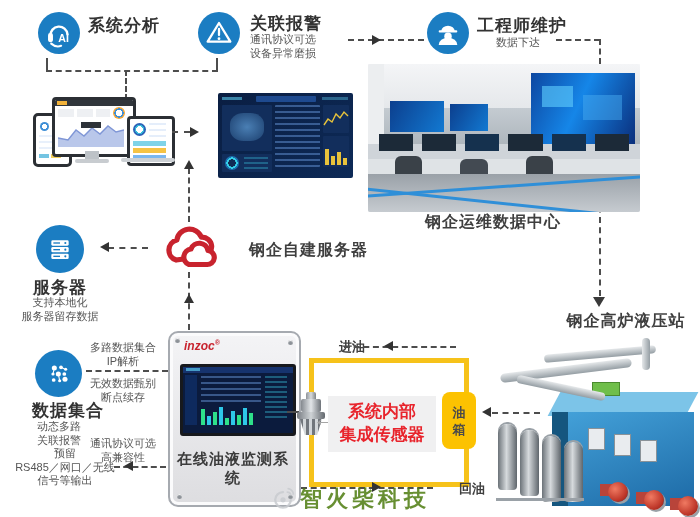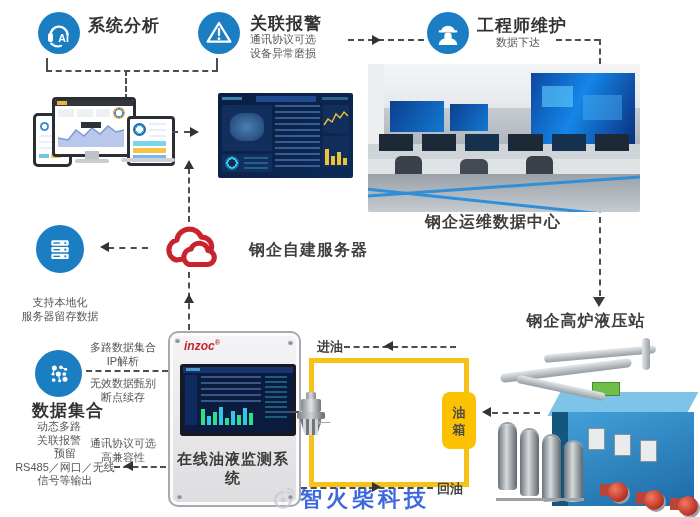--- a/index.html
+++ b/index.html
@@ -39,24 +39,24 @@
   .screw{position:absolute;width:5px;height:5px;border-radius:50%;background:#8d9298;box-shadow:inset 0 1px 1px #fff;}
   #dev-screen{position:absolute;left:180px;top:364px;width:110px;height:66px;background:#0b1b3d;
               border:3px solid #17191d;border-radius:3px;overflow:hidden;}
   
   #loop{position:absolute;left:309px;top:358px;width:150px;height:119px;border:5px solid #f6c21a;}
   #tank{position:absolute;left:442px;top:392px;width:34px;height:57px;background:#fcc201;border-radius:8px;
         display:flex;flex-direction:column;align-items:center;justify-content:center;
         font-size:13px;font-weight:bold;color:#4a4a4a;line-height:17px;z-index:4;}
   #sensor-note{position:absolute;left:328px;top:396px;width:108px;height:52px;background:#f0f0f1;
                text-align:center;font-size:17px;font-weight:bold;color:#e8242c;line-height:23px;padding-top:4px;z-index:3;}
-  .small-label{position:absolute;font-size:13px;font-weight:600;color:#3f3f3f;}
+  .small-label{position:absolute;font-size:13px;font-weight:600;color:#3f3f3f;margin-left:22px;}
   
   #watermark{position:absolute;left:270px;top:484px;display:flex;align-items:center;gap:4px;z-index:9;opacity:.85;}
-  #watermark span{font-size:22px;font-weight:bold;color:#1d4ed8;letter-spacing:4px;}
+  #watermark span{font-size:22px;font-weight:bold;color:#4d7c0f;letter-spacing:4px;}
   
   #photo{position:absolute;left:368px;top:64px;width:272px;height:148px;background:#dfe3e6;overflow:hidden;border-radius:2px;}
   
   #station{position:absolute;left:496px;top:332px;width:204px;height:185px;overflow:hidden;}
   .cyl{position:absolute;width:19px;height:66px;border-radius:9px 9px 4px 4px;
        background:linear-gradient(90deg,#6b7278,#d6dadd 45%,#5f666c);box-shadow:0 -2px 0 #9aa1a7;}
   .fbox{position:absolute;width:15px;height:20px;background:#e9ecef;border:1px solid #8a9298;}
   .pipe{position:absolute;border-radius:5px;background:linear-gradient(180deg,#e5e8ea,#959ea4);}
   .pump{position:absolute;width:20px;height:20px;border-radius:50%;
         background:radial-gradient(circle at 35% 35%,#f07a62,#c0392b 60%,#7e1d12);box-shadow:2px 2px 0 #9aa1a7;}
@@ -225,20 +225,21 @@
       <rect x="11" y="21" width="26" height="8" rx="2" fill="#fff"></rect>
       <rect x="11" y="31" width="26" height="8" rx="2" fill="#fff"></rect>
       <circle cx="32" cy="15" r="1.6" fill="#1b7dc2"></circle>
         <circle cx="32" cy="25" r="1.6" fill="#1b7dc2"></circle>
         <circle cx="32" cy="35" r="1.6" fill="#1b7dc2"></circle>
       <rect x="14" y="14" width="10" height="2" fill="#1b7dc2"></rect>
         <rect x="14" y="24" width="10" height="2" fill="#1b7dc2"></rect>
         <rect x="14" y="34" width="10" height="2" fill="#1b7dc2"></rect>
     </svg>
   </div>
+  <div class="abs" style="left:18px;top:276px;width:84px;text-align:center;font-size:17px;font-weight:bold;color:#333;letter-spacing:1px;">服务器</div>
   <div class="feat-sub" style="left:8px;top:296px;width:104px;">
     <div>支持本地化</div>
     <div>服务器留存数据</div>
   </div>
 
   <div class="circle-icon" style="left:35px;top:350px;width:47px;height:47px;">
     <svg width="32" height="32" viewBox="0 0 48 48">
       <path d="M17 15 L15 24 M23 24 L25 34 M27 14 L33 17" stroke="#fff" stroke-width="1.6" fill="none"></path>
       <circle cx="17" cy="15" r="3.8" fill="#fff"></circle>
         <circle cx="27" cy="14" r="2.8" fill="#fff"></circle>
@@ -313,33 +314,37 @@
   <div class="dash-h" style="left:287px;top:411px;width:12px;"></div>
 
   <div>
     <div class="abs" style="left:306px;top:392px;width:10px;height:7px;background:linear-gradient(90deg,#8e9399,#d7dadd,#7e8387);border-radius:2px 2px 0 0;"></div>
     <div class="abs" style="left:301px;top:399px;width:20px;height:13px;background:linear-gradient(90deg,#84898f,#e2e5e8,#6f747a);border-radius:2px;"></div>
     <div class="abs" style="left:297px;top:412px;width:28px;height:7px;background:linear-gradient(90deg,#777c82,#cfd3d6,#63686e);border-radius:2px;"></div>
     <div class="abs" style="left:300px;top:419px;width:22px;height:16px;background:repeating-linear-gradient(90deg,#71767c 0 3px,#d2d6d9 3px 6px);clip-path:polygon(0 0,100% 0,78% 100%,22% 100%);"></div>
   </div>
   <div class="abs" style="left:313px;top:406px;font-size:22px;color:#a5a5a5;font-weight:bold;">←</div>
 
+  <div id="sensor-note">
+    <div>系统内部</div>
+    <div>集成传感器</div>
+  </div>
 
   <div id="tank">
     <div>油</div>
     <div>箱</div>
   </div>
   <div class="dash-h" style="left:492px;top:412px;width:48px;"></div>
   <div class="tri-l" style="left:482px;top:407px;"></div>
 
   <div class="dash-h" style="left:301px;top:487px;width:132px;"></div>
   <div class="tri-r" style="left:372px;top:482px;"></div>
   <div class="small-label" style="left:437px;top:480px;">回油</div>
 
-  <div class="caption" style="left:524px;top:311px;width:124px;">钢企高炉液压站</div>
+  <div class="caption" style="left:564px;top:311px;width:124px;">钢企高炉液压站</div>
   <div id="station">
     <div class="abs" style="left:58px;top:60px;width:138px;height:24px;background:#7cc4e8;transform:skewX(-28deg);"></div>
     <div class="abs" style="left:72px;top:80px;width:126px;height:94px;background:linear-gradient(160deg,#43a0d8,#1d6aa6);"></div>
     <div class="abs" style="left:56px;top:80px;width:16px;height:94px;background:#15567f;"></div>
     <div class="abs" style="left:96px;top:50px;width:26px;height:12px;background:#6fbe4a;border:1px solid #4a8a2e;"></div>
     <div class="pipe" style="left:4px;top:34px;width:132px;height:9px;transform:rotate(-7deg);"></div>
     <div class="pipe" style="left:48px;top:18px;width:112px;height:8px;transform:rotate(-5deg);"></div>
     <div class="pipe" style="left:146px;top:6px;width:8px;height:32px;background:linear-gradient(90deg,#e5e8ea,#959ea4);"></div>
     <div class="pipe" style="left:20px;top:52px;width:90px;height:8px;transform:rotate(12deg);"></div>
     <div class="fbox" style="left:92px;top:96px;"></div>

